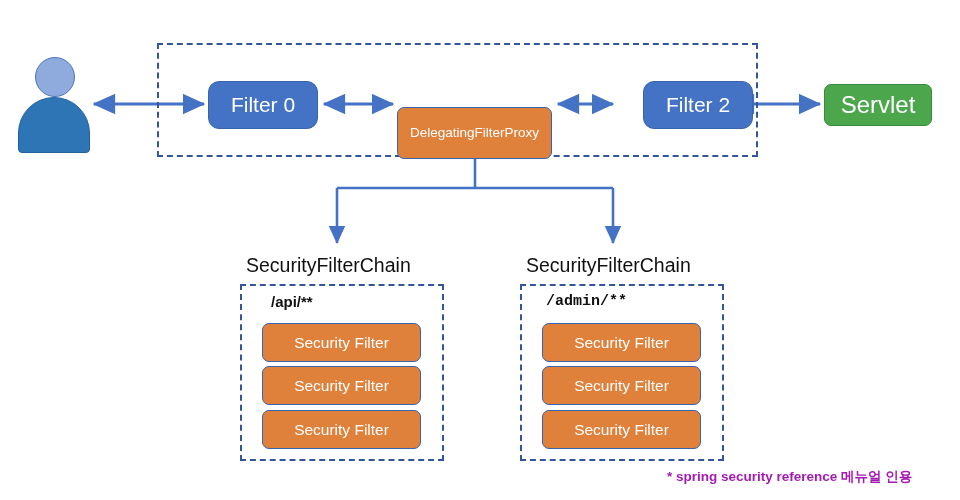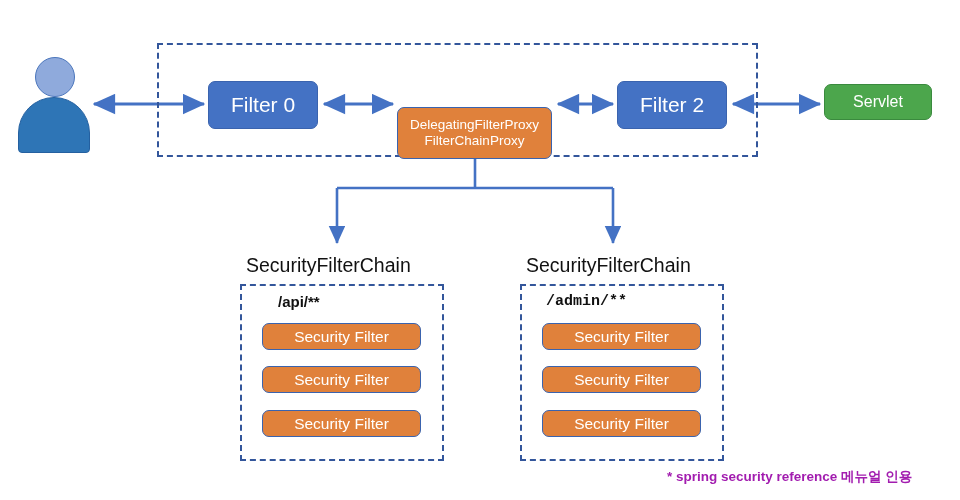--- a/index.html
+++ b/index.html
@@ -22,28 +22,28 @@
     box-sizing: border-box;
     border-radius: 7px;
     display: flex;
     align-items: center;
     justify-content: center;
     text-align: center;
     color: #ffffff;
     line-height: 1.15;
     border: 1px solid #2F528F;
   }
-  .node.blue   { background: #4472C4; border-color: #3A63AE; }
+  .node.blue   { background: #4472C4; border-color: #3A63AE; border-radius: 11px; }
   .node.orange { background: #E0813B; border-color: #3A63AE; margin-top: 28px; }
   .node.green  { background: #4CA64C; border-color: #3A8A3E; }
 
   .filter0  { left: 208px; top: 81px;  width: 110px; height: 48px; font-size: 21px; }
   .proxy    { left: 397px; top: 79px;  width: 155px; height: 52px; font-size: 13.5px; }
-  .filter2  { left: 617px; top: 81px;  width: 110px; height: 48px; font-size: 21px; }
-  .servlet  { left: 824px; top: 84px;  width: 108px; height: 36px; font-size: 16px; }
+  .filter2  { left: 643px; top: 81px;  width: 110px; height: 48px; font-size: 21px; }
+  .servlet  { left: 824px; top: 84px;  width: 108px; height: 42px; font-size: 24px; }
 
   .proxy .l1, .proxy .l2 { display:block; }
 
   
   .dashed {
     position: absolute;
     box-sizing: border-box;
     border: 2px dashed #33569B;
     background: transparent;
   }
@@ -55,36 +55,36 @@
   .label {
     position: absolute;
     color: #111111;
     white-space: nowrap;
   }
   .chain-title { font-size: 19.5px; }
   .chain-title-a { left: 246px; top: 254px; }
   .chain-title-b { left: 526px; top: 254px; }
 
   .pattern { font-size: 15px; font-weight: bold; }
-  .pattern-a { left: 278px; top: 293px; }
+  .pattern-a { left: 271px; top: 293px; }
   .pattern-b { left: 546px; top: 293px; font-family: Liberation Mono, monospace; }
 
   .footnote {
     left: 667px; top: 468px;
     font-size: 13.5px;
     font-weight: bold;
     color: #a21caf;
   }
 
   
   .sfilter {
     position: absolute;
     box-sizing: border-box;
     width: 159px;
-    height: 27px;
+    height: 39px;
     background: #E0813B;
     border: 1.6px solid #3A63AE;
     border-radius: 7px;
     color: #ffffff;
     font-size: 15.5px;
     display: flex;
     align-items: center;
     justify-content: center;
   }
 
@@ -151,21 +151,20 @@
   <div class="person">
     <div class="head"></div>
     <div class="body"></div>
   </div>
 
   <div class="node blue filter0">Filter 0</div>
 
   <div class="node orange proxy">
     <div>
       <span class="l1">DelegatingFilterProxy</span>
-      <span class="l2">FilterChainProxy</span>
     </div>
   </div>
 
   <div class="node blue filter2">Filter 2</div>
 
   <div class="node green servlet">Servlet</div>
 
   <div class="label chain-title chain-title-a">SecurityFilterChain</div>
   <div class="dashed chain-box-a"></div>
   <div class="label pattern pattern-a">/api/**</div>

